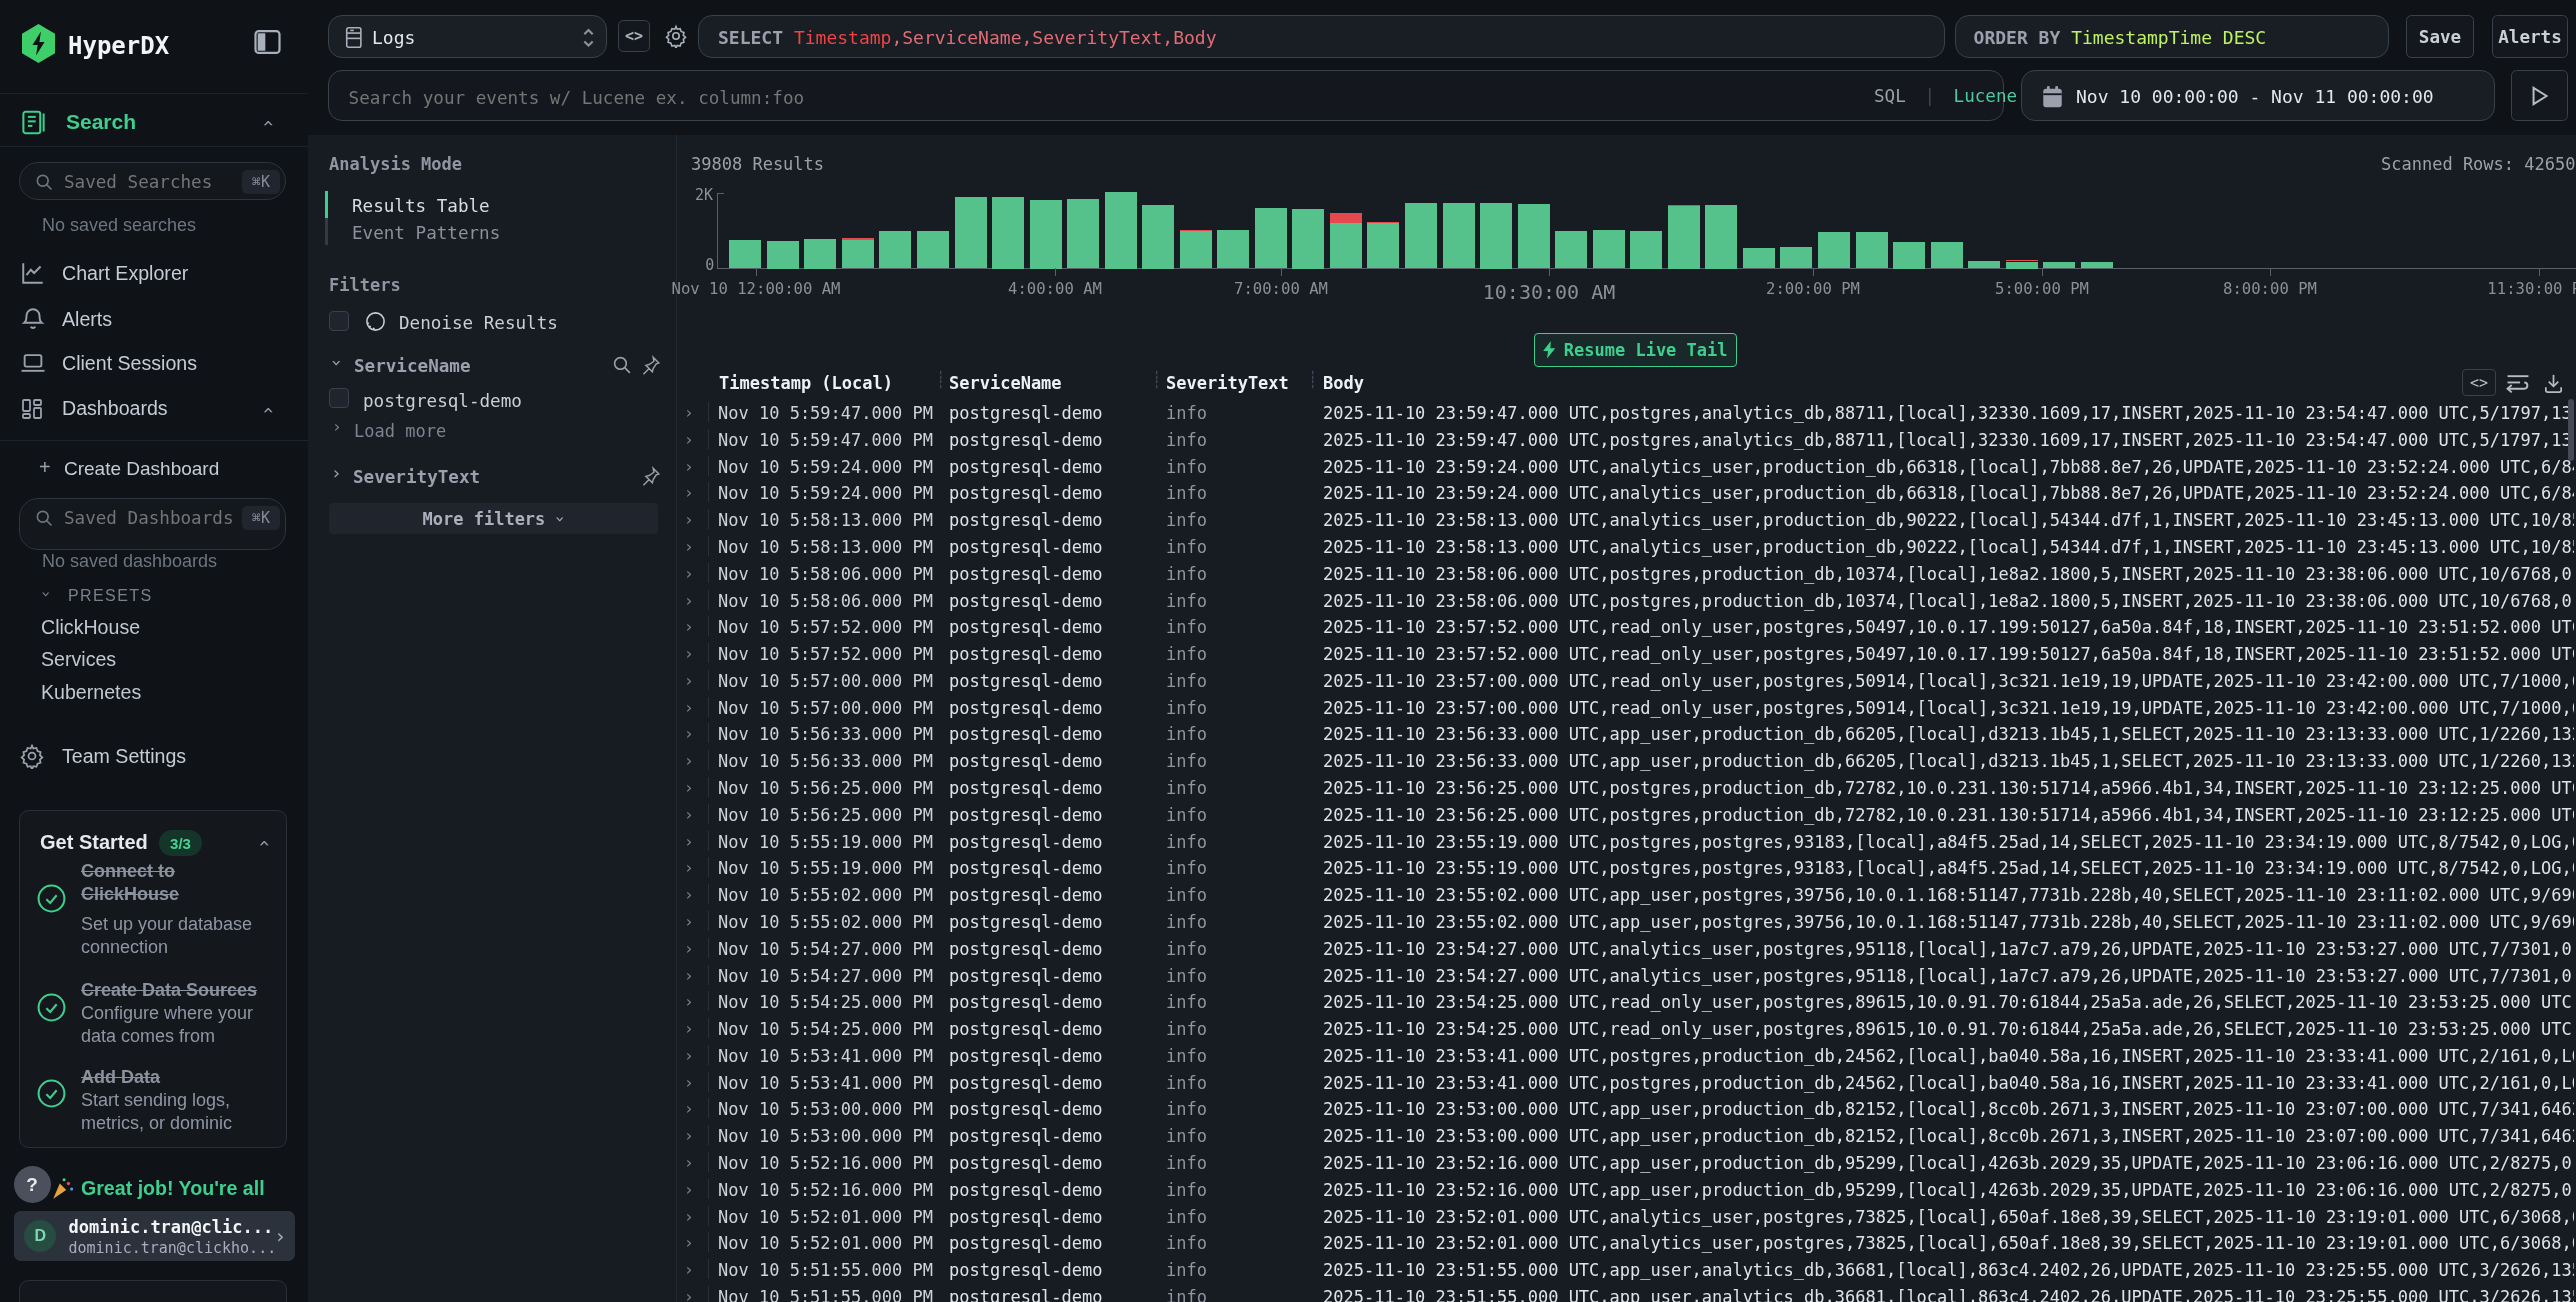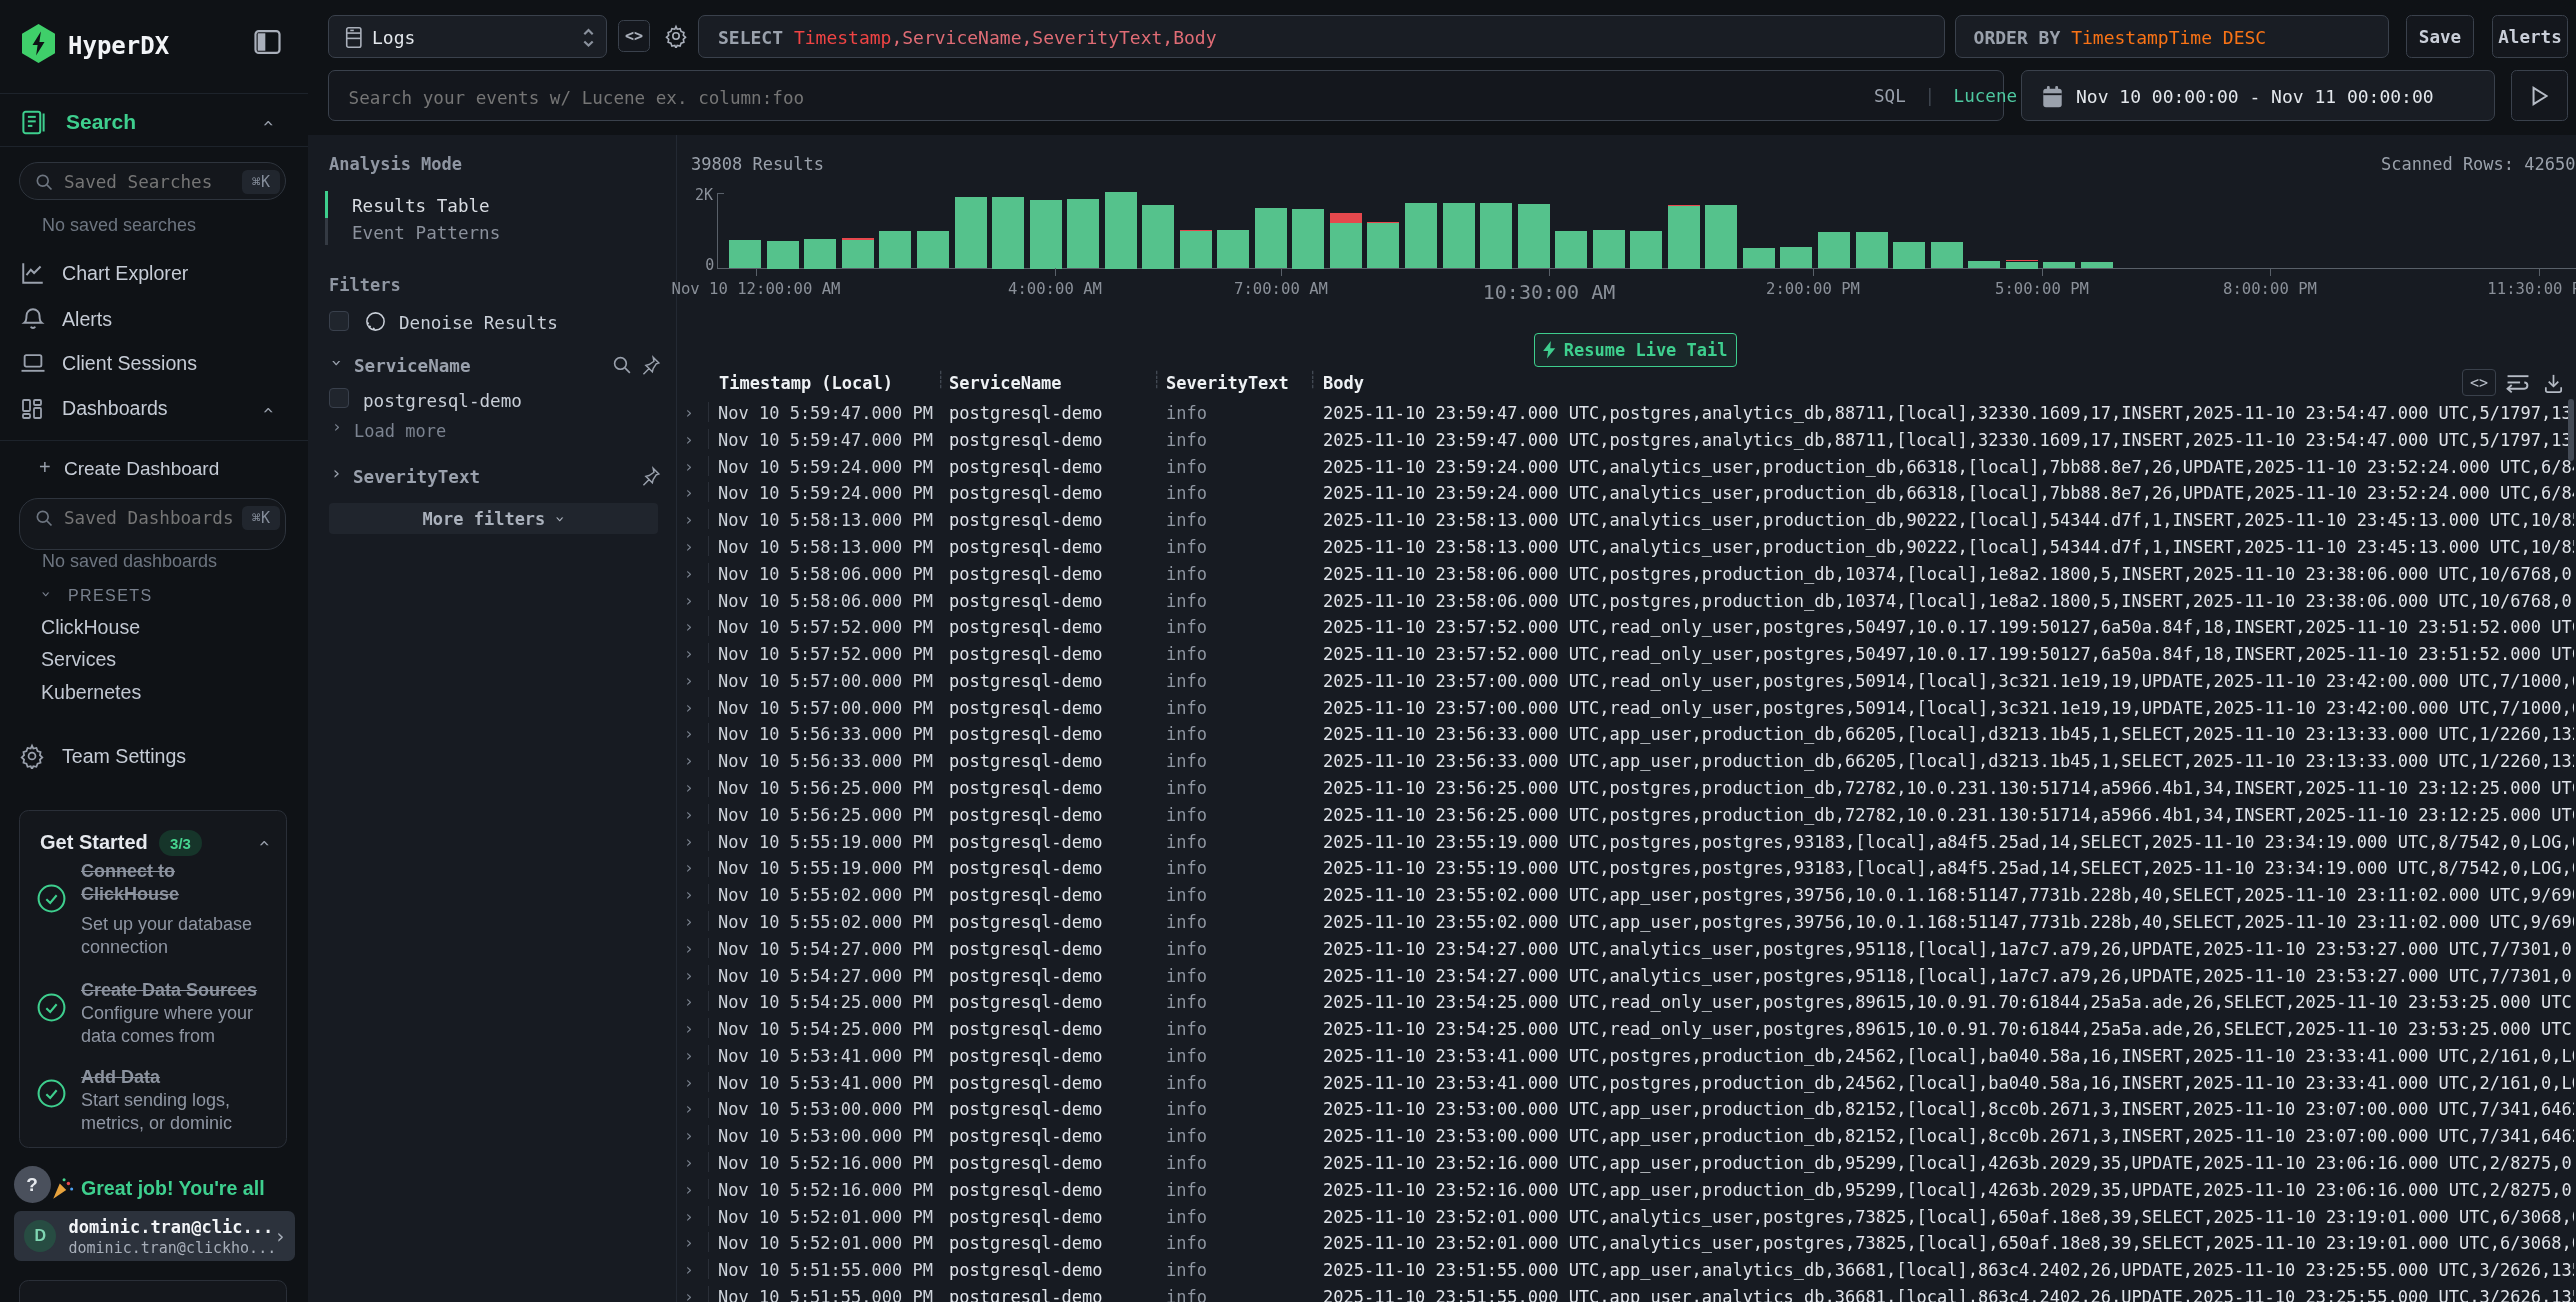--- a/index.html
+++ b/index.html
@@ -8,21 +8,21 @@
   .abs{position:absolute;}
   .sans{font-family:"Liberation Sans",sans-serif;}
   .mono{font-family:"DejaVu Sans Mono",monospace;}
   .nowrap{white-space:nowrap;}
   svg{display:block;}
   
   #sidebar{left:0;top:0;width:308px;height:1303px;background:#0f1216;border-right:0.7px solid #20262e;}
   #content-bg{left:308px;top:135px;width:2268px;height:1168px;background:#171b22;}
   #panel-divider{left:676px;top:135px;width:0.7px;height:1168px;background:#232933;}
   
-  .inputbox{background:#191d24;border:0.7px solid #3a414c;border-radius:7px;box-sizing:border-box;}
+  .inputbox{background:#191d24;border:0.7px solid #3a414c;border-radius:14px;box-sizing:border-box;}
   .btn{background:#14171d;border:0.7px solid #3a414c;border-radius:5.4px;box-sizing:border-box;
        color:#c9ced8;font-weight:bold;display:flex;align-items:center;justify-content:center;font-size:17.6px;}
   .pill{background:#14171c;border:0.7px solid #2e343d;border-radius:19px;box-sizing:border-box;}
   .kbd{background:#21262e;color:#848c99;border-radius:5.4px;font-size:15px;display:flex;align-items:center;justify-content:center;}
   .cb{width:20px;height:20px;border-radius:4px;background:#20252d;border:0.7px solid #39404c;box-sizing:border-box;} .dimmer{color:#6d7580;}
   .navtext{font-size:19.6px;color:#c6ccd6;}
   .chev{display:inline-block;color:#9aa1ad;font-size:19px;line-height:1;}
   .chev.up{transform:rotate(-90deg);} .chev.down{transform:rotate(90deg);}
   .divider-h{background:#1d232b;height:0.7px;}
   .strike{text-decoration:line-through;color:#8b929e;font-weight:bold;}
@@ -246,21 +246,21 @@
         </svg>
     </span>
   </div>
   <div class="abs inputbox" style="left:698px;top:15px;width:1247px;height:43px;">
     <div class="abs mono nowrap" style="left:19px;top:10.8px;font-size:18px;">
       <span style="color:#9aa1ac;font-weight:bold;">SELECT</span><span> </span><span style="color:#ef4444;">Timestamp</span><span style="color:#e06c75;">,ServiceName,SeverityText,Body</span>
     </div>
   </div>
   <div class="abs inputbox" style="left:1955px;top:15px;width:434px;height:43px;">
     <div class="abs mono nowrap" style="left:17.6px;top:10.8px;font-size:18px;">
-      <span style="color:#9aa1ac;font-weight:bold;">ORDER BY</span><span> </span><span style="color:#f97316;">TimestampTime DESC</span>
+      <span style="color:#9aa1ac;font-weight:bold;">ORDER BY</span><span> </span><span style="color:#bef264;">TimestampTime DESC</span>
     </div>
   </div>
   <div class="abs btn mono" style="left:2406px;top:15px;width:68px;height:43px;">Save</div>
   <div class="abs btn mono" style="left:2492px;top:15px;width:76px;height:43px;">Alerts</div>
 
   <div class="abs inputbox" style="left:328px;top:70px;width:1676px;height:51px;background:#14171d;">
     <input class="abs mono" style="left: 17.6px; top: 12px; width: 1488px; height: 27px; background: transparent; border: none; outline: none; color: rgb(201, 206, 216); font-size: 17.6px;" placeholder="Search your events w/ Lucene ex. column:foo">
     <div class="abs mono nowrap" style="left:1545px;top:15px;font-size:17.6px;">
       <span style="color:#9aa1ac;">SQL</span>
       <span style="color:#3f4650;padding:0 8px;">|</span>

